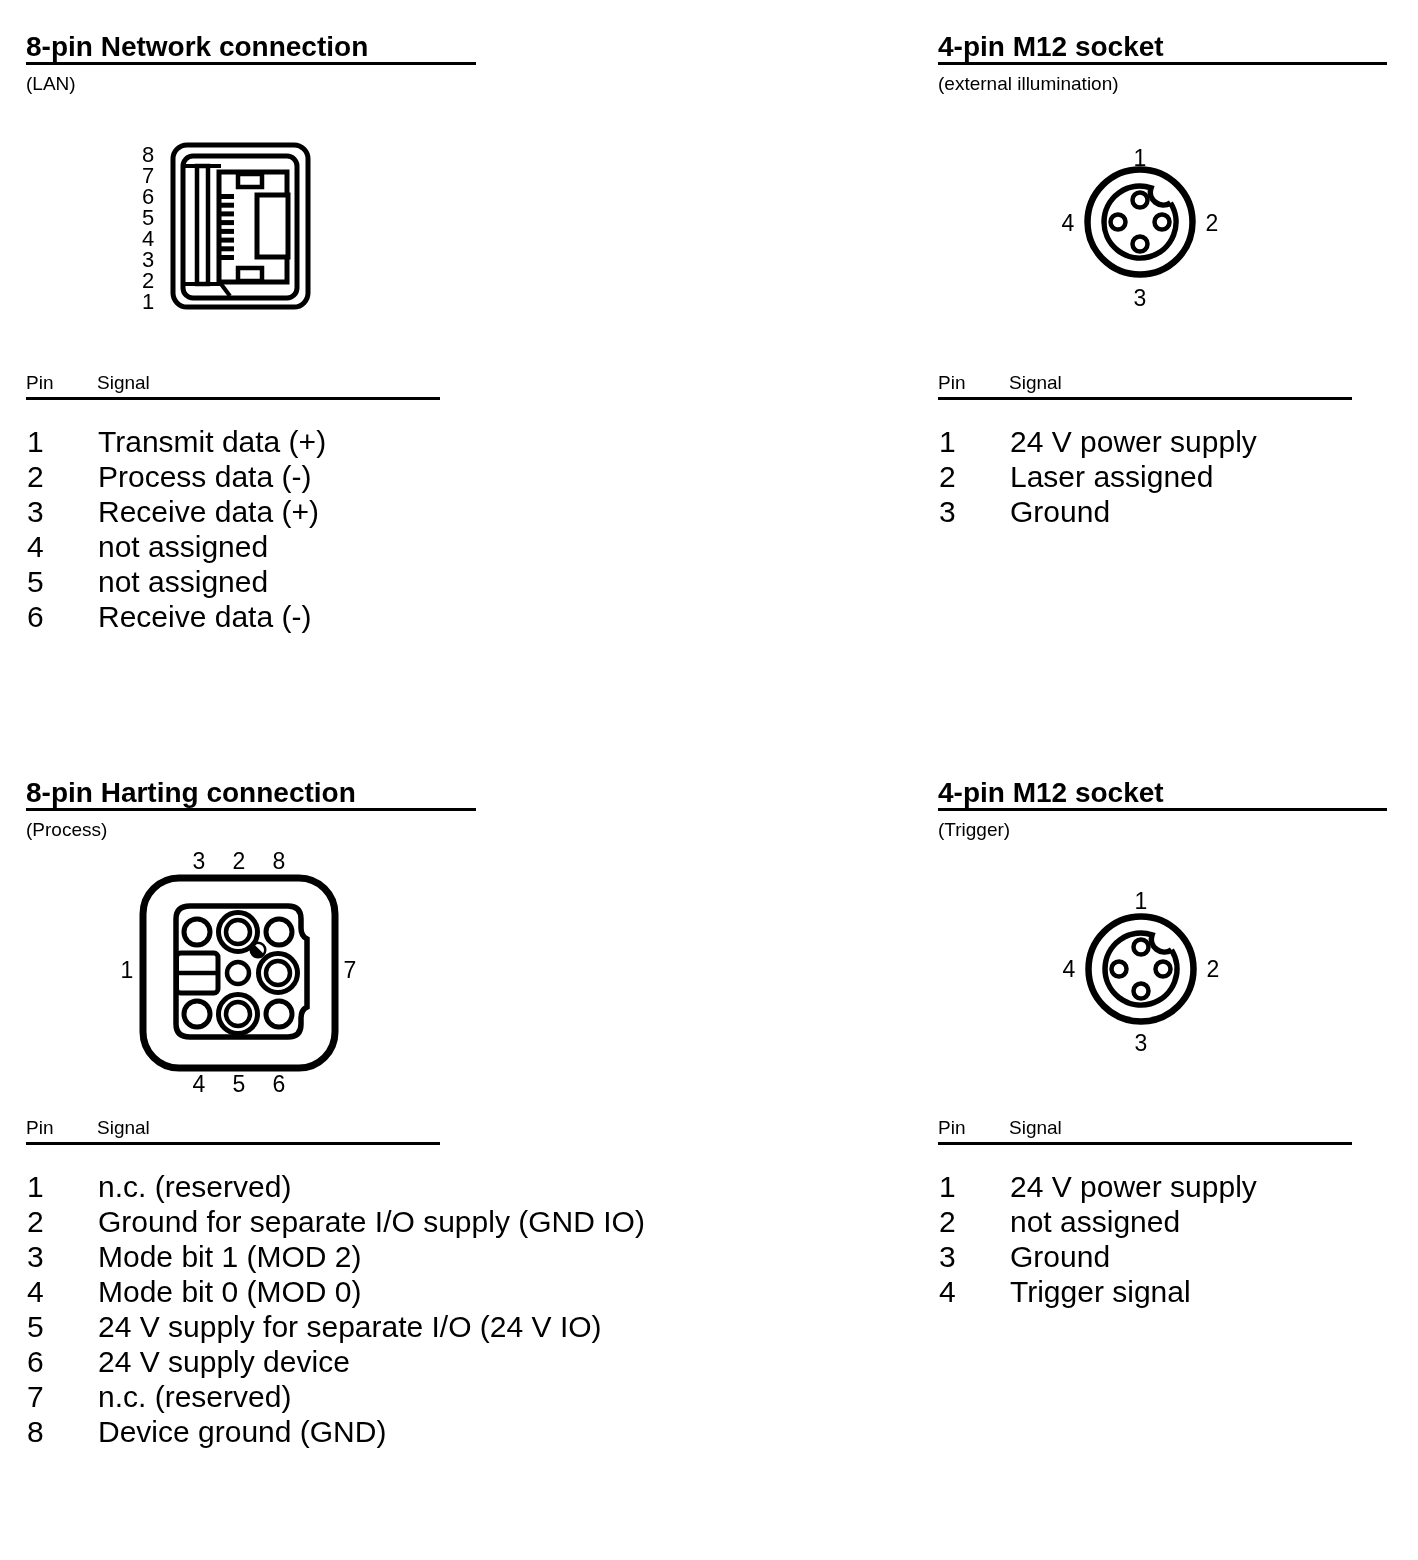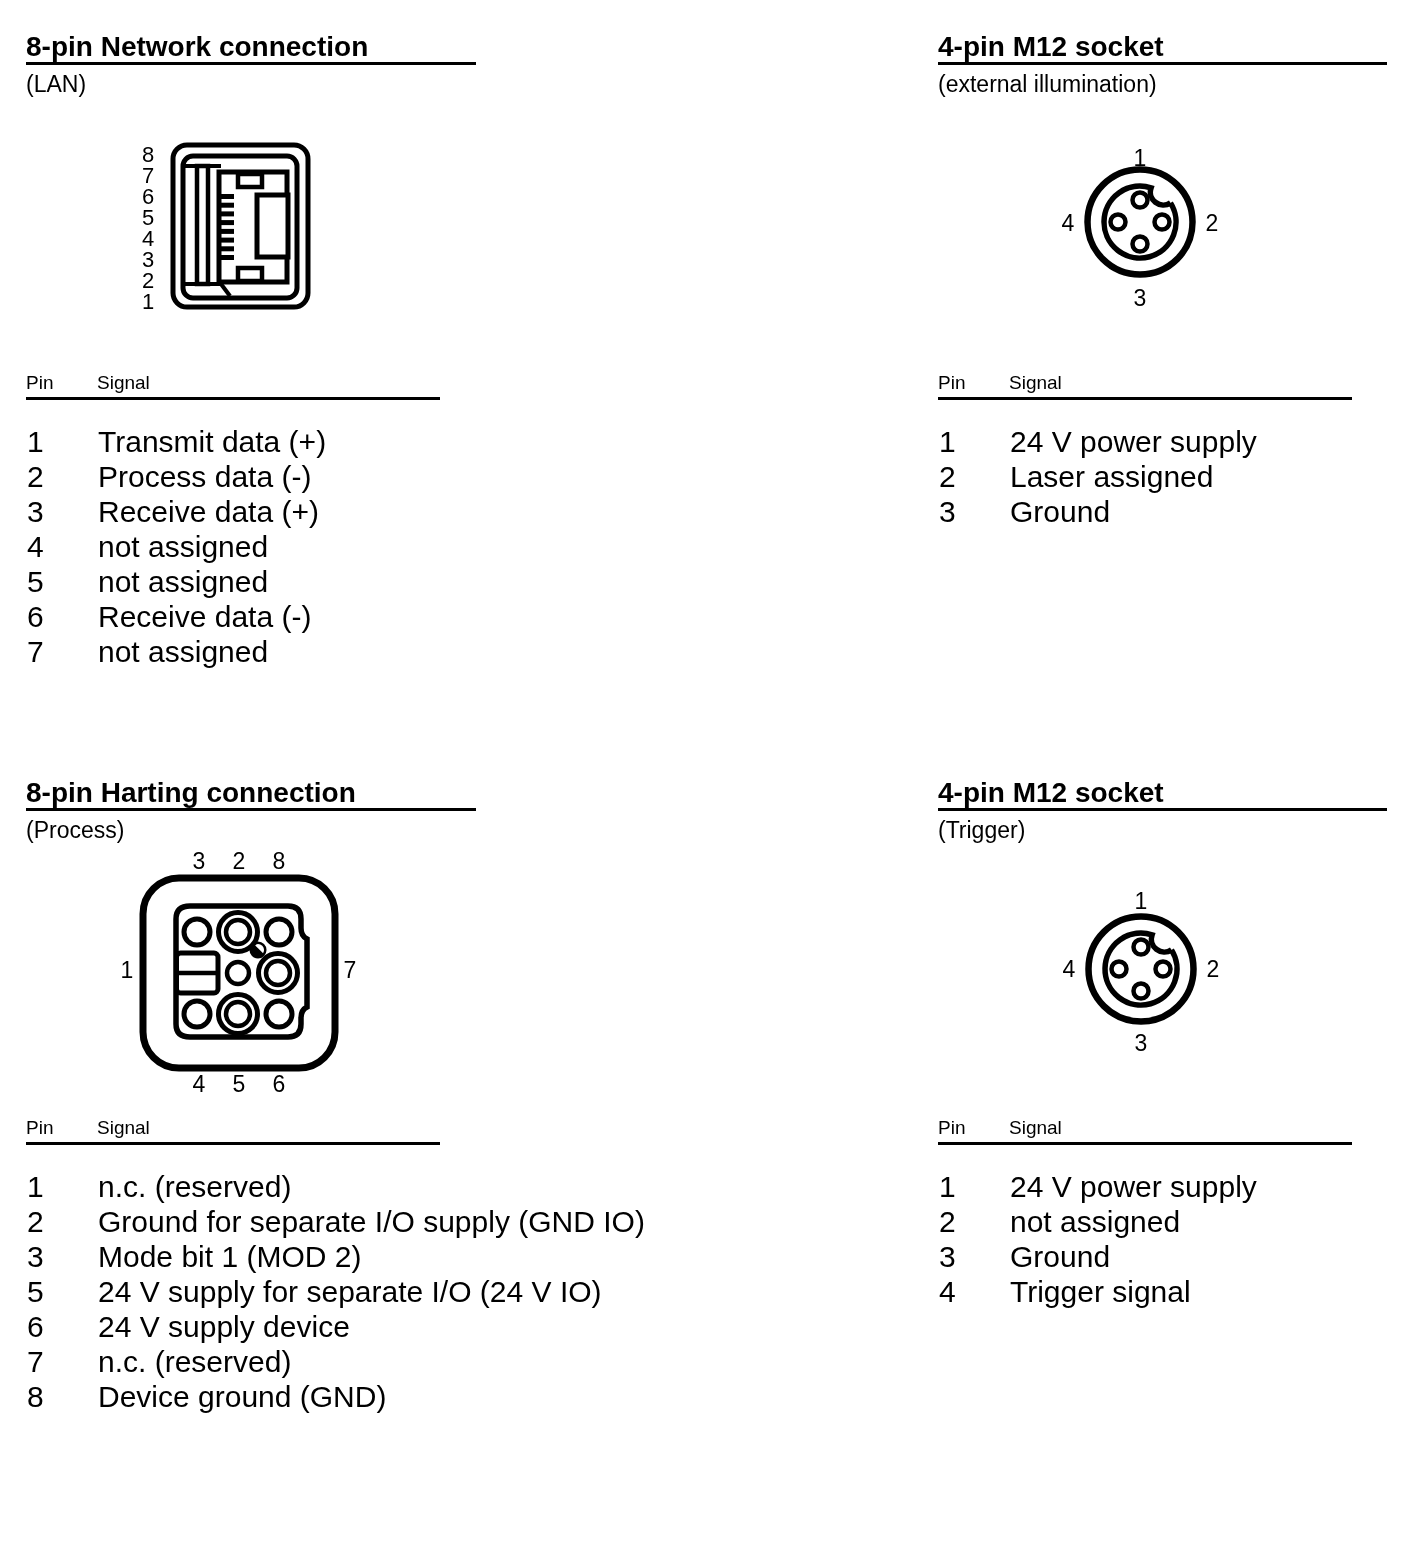--- a/index.html
+++ b/index.html
@@ -1,20 +1,20 @@
 <!DOCTYPE html>
 <html><head>
 <meta charset="utf-8">
 <style>
   html,body{margin:0;padding:0;background:#fff;}
   .canvas{position:relative;width:1418px;height:1560px;background:#fff;color:#000;
           font-family:"Liberation Sans", sans-serif;overflow:hidden;margin-top:12px;}
   .sec-title{position:absolute;font-size:28px;font-weight:bold;line-height:30px;
              border-bottom:3.5px solid #000;white-space:nowrap;}
-  .sec-sub{position:absolute;font-size:23px;line-height:30px;white-space:nowrap;}
+  .sec-sub{position:absolute;font-size:19px;line-height:30px;white-space:nowrap;}
   .thead{position:absolute;font-size:19px;line-height:29px;height:29px;
          border-bottom:3px solid #000;white-space:nowrap;}
   .thead .pin-col{display:inline-block;width:71px;}
   .tbody{position:absolute;font-size:30px;}
   .trow{height:35px;line-height:35px;white-space:nowrap;}
   .trow .pin-col{display:inline-block;width:71px;}
   .pinlabel{position:absolute;font-size:23px;line-height:26px;width:26px;
             text-align:center;}
   .rjnum{position:absolute;font-size:22px;line-height:22px;width:22px;
          text-align:center;left:137px;}
@@ -108,21 +108,20 @@
     <div class="thead" style="left:26px;top:356px;width:414px">
       <span class="pin-col">Pin</span><span>Signal</span>
     </div>
     <div class="tbody" style="left:27px;top:412px">
       <div class="trow"><span class="pin-col">1</span><span>Transmit data (+)</span></div>
       <div class="trow"><span class="pin-col">2</span><span>Process data (-)</span></div>
       <div class="trow"><span class="pin-col">3</span><span>Receive data (+)</span></div>
       <div class="trow"><span class="pin-col">4</span><span>not assigned</span></div>
       <div class="trow"><span class="pin-col">5</span><span>not assigned</span></div>
       <div class="trow"><span class="pin-col">6</span><span>Receive data (-)</span></div>
-      <div class="trow"><span class="pin-col">7</span><span>not assigned</span></div>
     </div>
   </div>
 
   <div>
     <div class="sec-title" style="left:938px;top:20px;width:449px">4-pin M12 socket</div>
     <div class="sec-sub" style="left:938px;top:57px">(external illumination)</div>
 
     <div class="pinlabel" style="left:1127px;top:133px">1</div>
     <div class="pinlabel" style="left:1199px;top:198px">2</div>
     <div class="pinlabel" style="left:1127px;top:273px">3</div>
@@ -151,20 +150,21 @@
     <div class="pinlabel" style="left:226px;top:1059px">5</div>
     <div class="pinlabel" style="left:266px;top:1059px">6</div>
 
     <div class="thead" style="left:26px;top:1101px;width:414px">
       <span class="pin-col">Pin</span><span>Signal</span>
     </div>
     <div class="tbody" style="left:27px;top:1157px">
       <div class="trow"><span class="pin-col">1</span><span>n.c. (reserved)</span></div>
       <div class="trow"><span class="pin-col">2</span><span>Ground for separate I/O supply (GND IO)</span></div>
       <div class="trow"><span class="pin-col">3</span><span>Mode bit 1 (MOD 2)</span></div>
+      <div class="trow"><span class="pin-col">4</span><span>Mode bit 0 (MOD 0)</span></div>
       <div class="trow"><span class="pin-col">5</span><span>24 V supply for separate I/O (24 V IO)</span></div>
       <div class="trow"><span class="pin-col">6</span><span>24 V supply device</span></div>
       <div class="trow"><span class="pin-col">7</span><span>n.c. (reserved)</span></div>
       <div class="trow"><span class="pin-col">8</span><span>Device ground (GND)</span></div>
     </div>
   </div>
 
   <div>
     <div class="sec-title" style="left:938px;top:766px;width:449px">4-pin M12 socket</div>
     <div class="sec-sub" style="left:938px;top:803px">(Trigger)</div>

